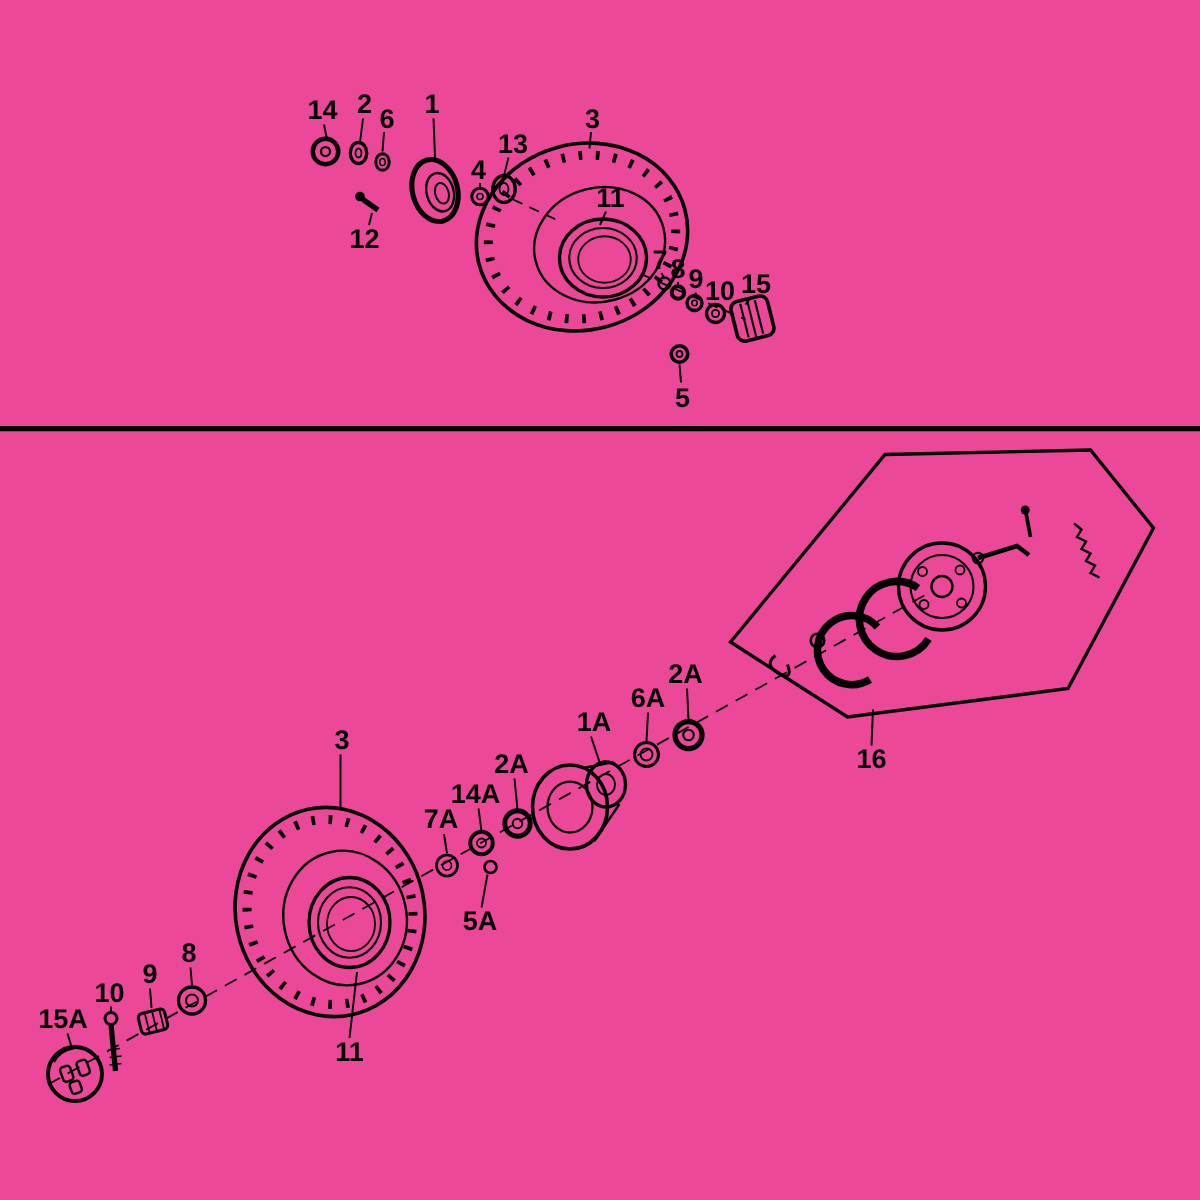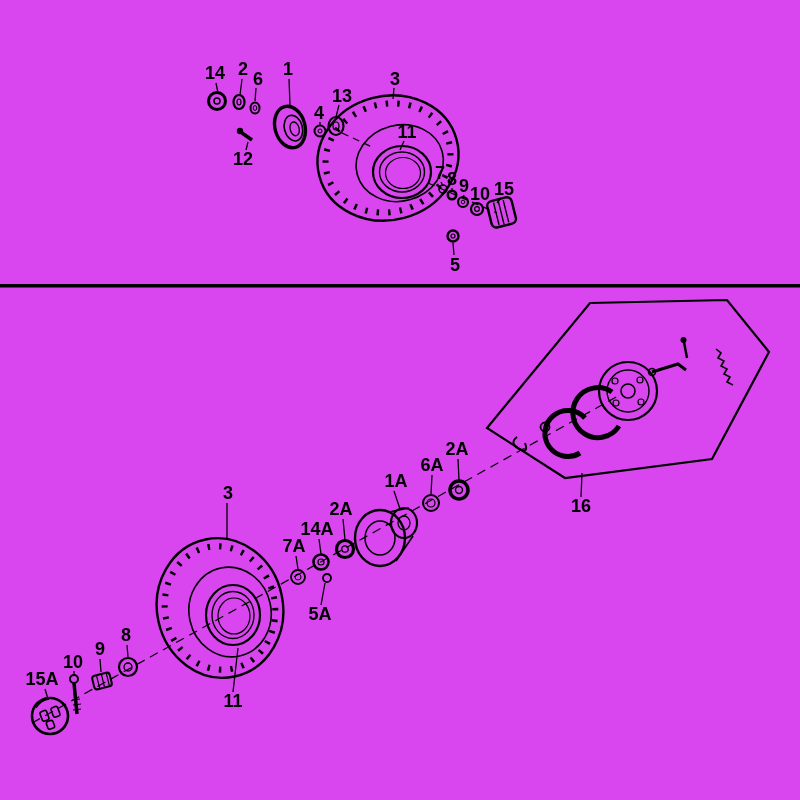--- a/index.html
+++ b/index.html
@@ -1,16 +1,16 @@
 <!DOCTYPE html>
 <html><head>
 <meta charset="utf-8">
 <style>
   html,body{margin:0;padding:0;background:#ffffff;}
-  .stage{position:relative;width:800px;height:800px;background:#d946ef;overflow:hidden;
+  .stage{position:relative;width:800px;height:800px;background:#ec4899;overflow:hidden;
          font-family:"Liberation Sans",sans-serif;}
   svg{display:block;}
   .leader{stroke:#000;stroke-width:1.3;}
   text.part-label{font-family:"Liberation Sans",sans-serif;font-weight:bold;font-size:18px;
        fill:#000;stroke:none;text-anchor:middle;}
 </style>
 </head>
 <body>
 
 <div class="stage">

